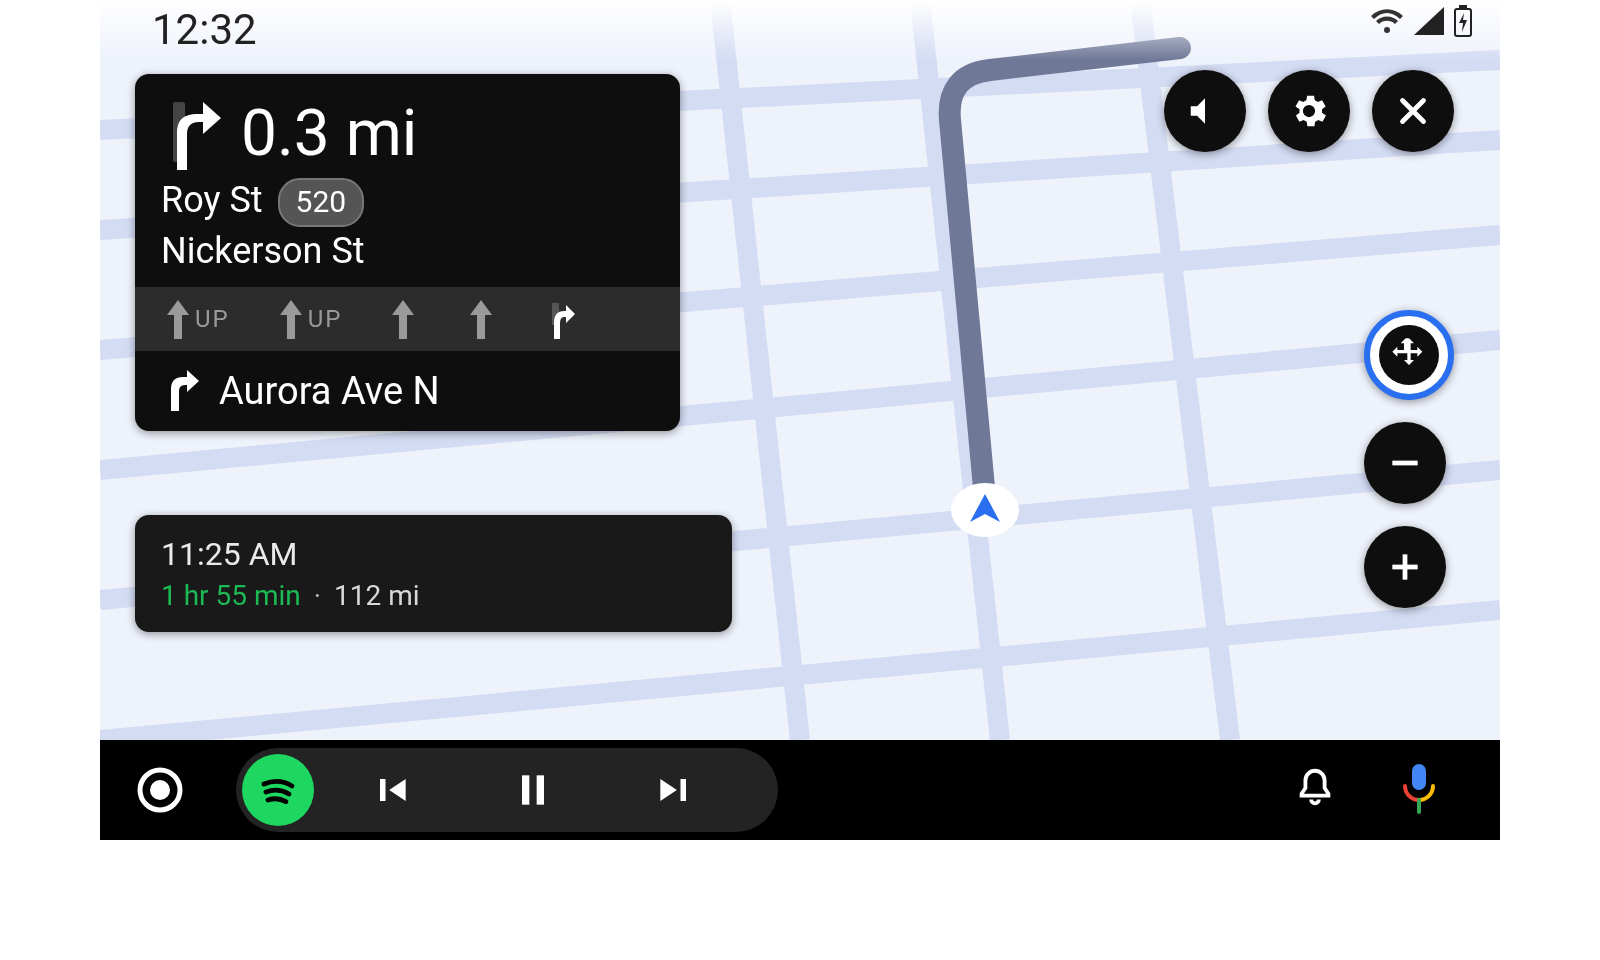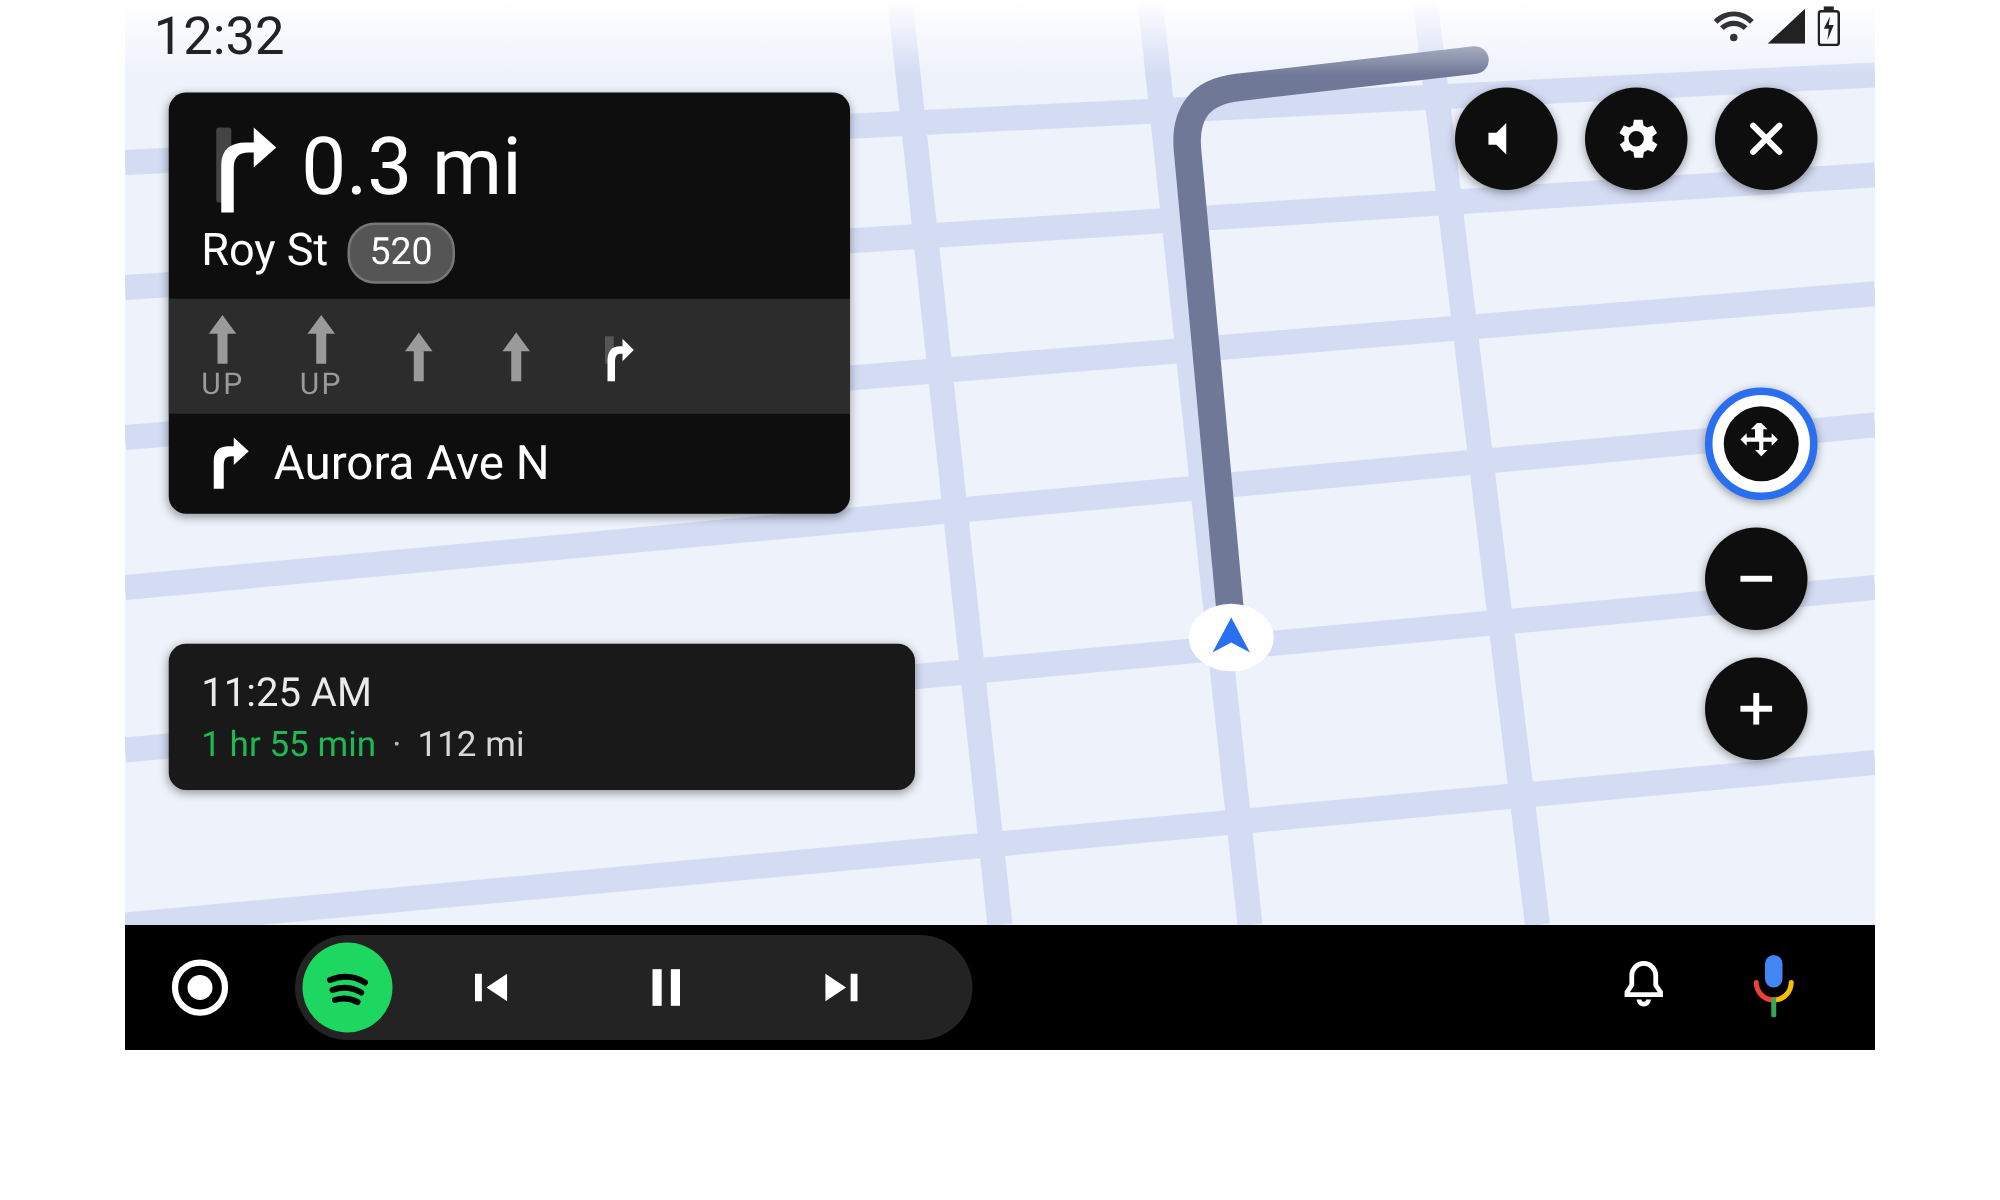--- a/index.html
+++ b/index.html
@@ -1,29 +1,29 @@
 <!DOCTYPE html>
 <html><head>
 <meta charset="utf-8">
 <style>
   html,body{margin:0;padding:0;width:1600px;height:960px;font-family:Roboto,Arial,sans-serif;overflow:hidden;background:#fff;}
   .screen{position:relative;width:1400px;height:840px;margin:0 auto;background:#fff;}
   .map-area{position:absolute;left:0;top:0;width:1400px;height:740px;background:#eef2fb;}
   .map-area svg{position:absolute;left:0;top:0;}
-  .status-time{position:absolute;left:23px;top:5px;font-size:42px;color:#222;font-weight:400;}
+  .status-time{position:absolute;left:52px;top:5px;font-size:42px;color:#222;font-weight:400;}
   .status-icons{position:absolute;right:28px;top:5px;display:flex;gap:10px;align-items:center;}
   .card{position:absolute;left:35px;background:#0e0e0e;border-radius:14px;color:#fff;box-shadow:0 2px 8px rgba(0,0,0,.4);overflow:hidden;}
   .nav-card{top:74px;width:545px;}
   .nav-top{padding:20px 26px 12px 26px;}
   .nav-dist{display:flex;align-items:center;gap:18px;}
   .nav-dist .dist{font-size:64px;font-weight:400;}
   .nav-streets{margin-top:4px;font-size:36px;line-height:1.35;}
   .route-pill{display:inline-block;background:#555;border-radius:22px;padding:2px 16px;font-size:30px;margin-left:6px;border:2px solid #777;vertical-align:middle;}
   .lane-row{background:#2c2c2c;display:flex;align-items:center;gap:44px;padding:10px 26px;justify-content:flex-start;}
-  .lane{display:flex;flex-direction:column;align-items:center;color:#9a9a9a;font-size:24px;letter-spacing:2px;}
+  .lane{display:flex;flex-direction:row;align-items:center;color:#9a9a9a;font-size:24px;letter-spacing:2px;}
   .lane svg{width:34px;height:44px;}
   .next-step{display:flex;align-items:flex-end;gap:18px;padding:14px 26px 18px 26px;font-size:38px;}
   .eta-card{top:515px;width:545px;padding:20px 26px;background:#191919;}
   .eta-card .line1{font-size:32px;color:#eaeaea;}
   .eta-card .line2{font-size:28px;margin-top:6px;}
   .dur{color:#1db954;}
   .sep{color:#b8b8b8;margin:0 6px;}
   .dist2{color:#d8d8d8;}
   .right-buttons{position:absolute;display:flex;flex-direction:column;gap:22px;}
   .rb-top{right:46px;top:70px;flex-direction:row;}
@@ -102,20 +102,21 @@
 
           <path d="M16 76 L16 38 Q16 20 36 20 L42 20 L42 8 L60 24 L42 40 L42 28 L38 28 Q26 28 26 40 L26 76 Z" fill="#fff"></path>
         </svg>
         <span class="dist">0.3 mi</span>
       </div>
       <div class="nav-streets">
         <div>
           <span>Roy St</span>
           <span class="route-pill">520</span>
         </div>
+        <div>Nickerson St</div>
       </div>
     </div>
     <div class="lane-row">
       <div class="lane">
           <svg viewBox="0 0 34 44">
             <path d="M17 3 L28 18 L21 18 L21 42 L13 42 L13 18 L6 18 Z" fill="#9a9a9a"></path>
           </svg>
           <span>UP</span>
         </div>
       <div class="lane">

